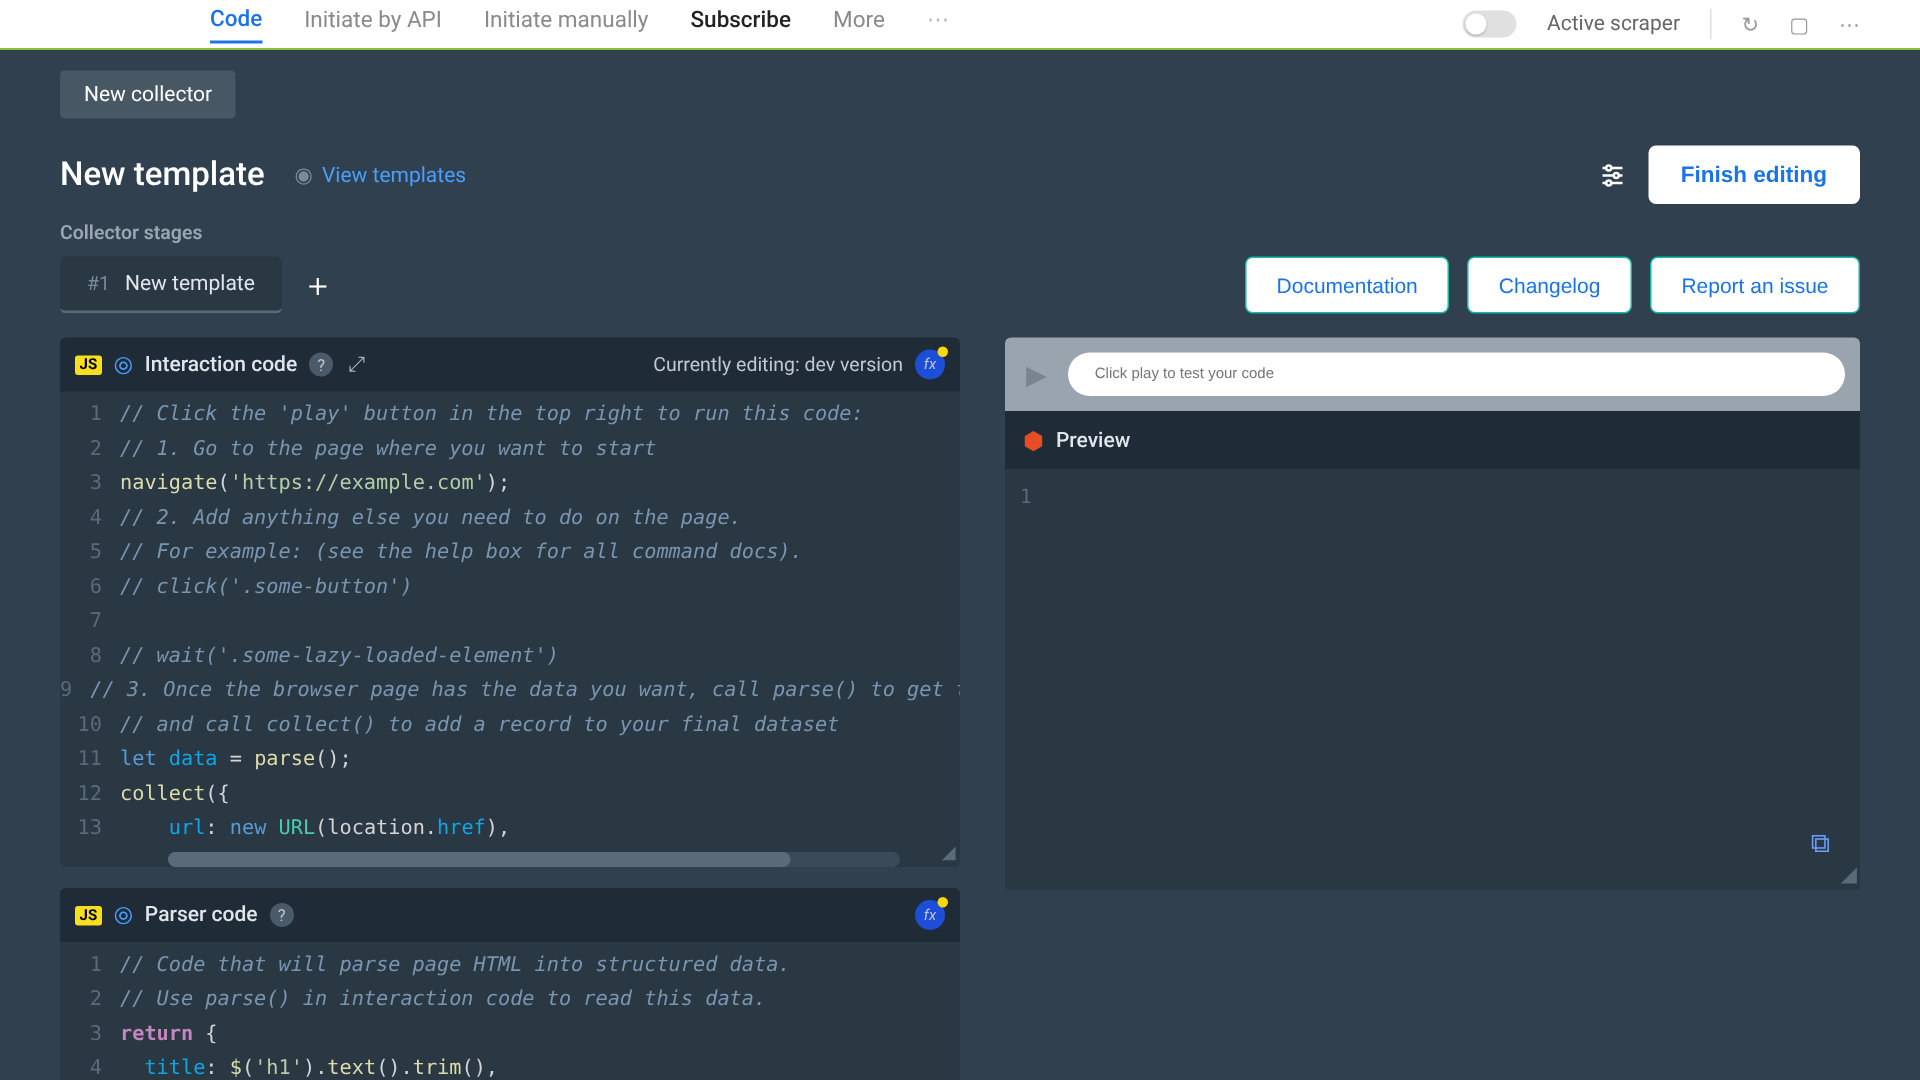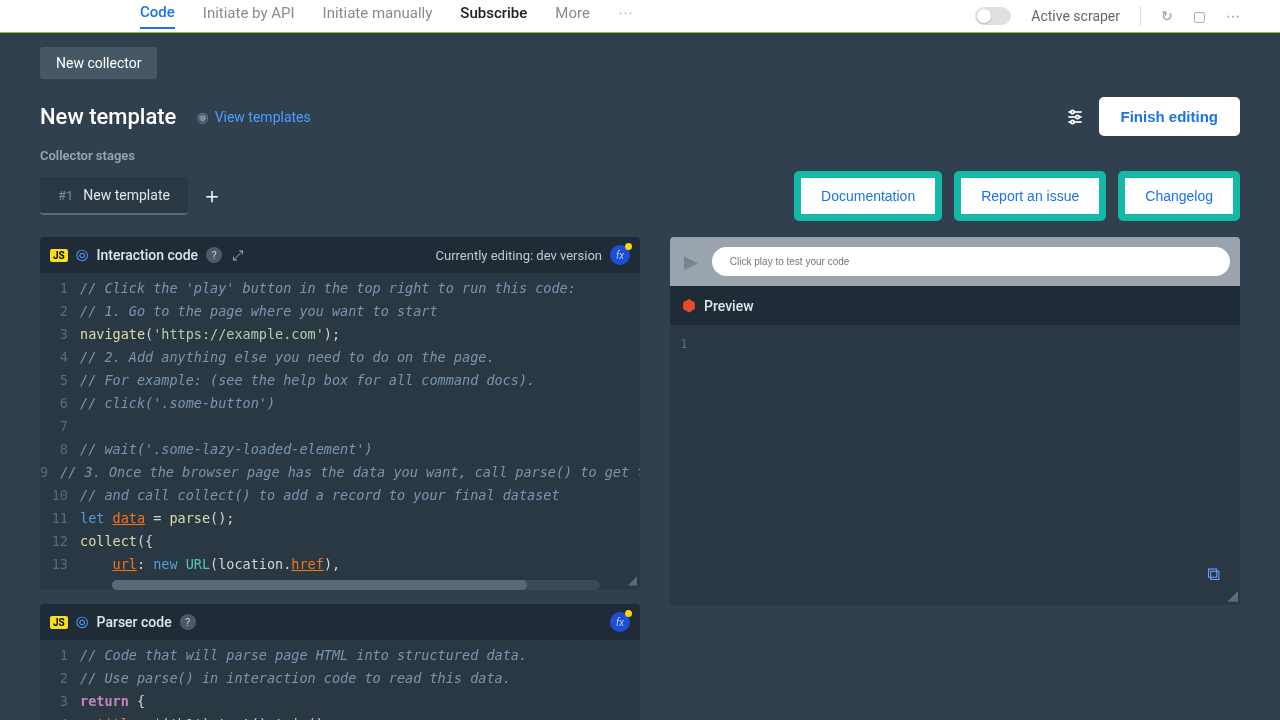--- a/index.html
+++ b/index.html
@@ -27,21 +27,21 @@
 .finish-btn { background: #fff; color: #1a73e8; border: none; padding: 11px 22px; border-radius: 5px; font-weight: 600; font-size: 15px; cursor: pointer; }
 
 .stages-label { color: #9aa7b3; font-size: 13px; font-weight: 600; padding: 0 40px 8px; }
 
 .stages-row { display: flex; align-items: center; padding: 0 40px 16px; gap: 12px; }
 .stage-pill { background: #2a3844; padding: 10px 18px; border-radius: 4px; border-bottom: 2px solid #5a6a78; display: flex; gap: 10px; align-items: center; cursor: pointer; }
 .stage-num { color: #7a8a9a; font-size: 13px; }
 .stage-name { color: #e0e6eb; font-size: 14px; }
 .plus-circle { width: 24px; height: 24px; display: flex; align-items: center; justify-content: center; color: #fff; cursor: pointer; font-size: 22px; font-weight: 300; }
 .stage-right { margin-left: auto; display: flex; gap: 12px; }
-.white-btn { background: #fff; color: #1a73e8; border: 7px solid #14b8a6; padding: 10px 20px; border-radius: 5px; font-weight: 500; font-size: 14px; cursor: pointer; }
+.white-btn { background: #fff; color: #1a73e8; border: 1px solid #14b8a6; padding: 10px 20px; border-radius: 5px; font-weight: 500; font-size: 14px; cursor: pointer; }
 
 .main { display: flex; padding: 0 40px; gap: 30px; }
 .left-col { width: 600px; display: flex; flex-direction: column; gap: 14px; }
 .right-col { flex: 1; }
 
 .panel { background: #2a3844; border-radius: 4px; overflow: hidden; }
 .panel-header { background: #1f2c38; padding: 8px 10px; display: flex; align-items: center; gap: 8px; font-size: 14px; }
 .js-badge { background: #f7df1e; color: #000; font-size: 10px; font-weight: bold; padding: 1px 3px; border-radius: 2px; }
 .jq-badge { color: #4a9eff; font-size: 16px; }
 .panel-title { color: #e0e6eb; font-weight: 500; }
@@ -52,21 +52,21 @@
 .fx-badge::after { content: ''; width: 7px; height: 7px; background: #ffd700; border-radius: 50%; position: absolute; top: -2px; right: -2px; }
 
 .code { font-family: "Consolas", "Monaco", monospace; font-size: 13.5px; line-height: 23px; padding: 4px 0; }
 .code-line { display: flex; }
 .gutter { width: 40px; text-align: right; padding-right: 12px; color: #5a6a78; user-select: none; }
 .code-text { white-space: pre; color: #d0d8e0; }
 .comment { color: #7a95b0; font-style: italic; }
 .str { color: #b5cea8; }
 .kw { color: #569cd6; }
 .kw2 { color: #c586c0; font-weight: bold; }
-.ident { color: #f97316; text-decoration: underline; }
+.ident { color: #0ea5e9; }
 .fn { color: #dcdcaa; }
 .type { color: #4ec9b0; }
 .op { color: #d4d4d4; }
 
 .scroll-track { height: 10px; background: #3a4a58; margin: 0 40px 0 72px; border-radius: 5px; position: relative; }
 .scroll-thumb { height: 100%; width: 85%; background: #5a6a78; border-radius: 5px; position: absolute; left: 0; }
 .panel.interaction { position: relative; }
 .resize-handle { position: absolute; bottom: 3px; right: 3px; color: #5a6a78; font-size: 12px; }
 
 .play-row { background: #9aa4ae; padding: 10px; display: flex; align-items: center; gap: 10px; border-radius: 4px 4px 0 0; }
@@ -128,22 +128,22 @@
 <div class="stages-label">Collector stages</div>
 
 <div class="stages-row">
   <div class="stage-pill">
     <span class="stage-num">#1</span>
     <span class="stage-name">New template</span>
   </div>
   <span class="plus-circle">＋</span>
   <div class="stage-right">
     <button class="white-btn">Documentation</button>
+    <button class="white-btn">Changelog</button>
     <button class="white-btn">Report an issue</button>
-    <button class="white-btn">Changelog</button>
   </div>
 </div>
 
 <div class="main">
   <div class="left-col">
 
     <div class="panel interaction">
       <div class="panel-header">
         <span class="js-badge">JS</span>
         <span class="jq-badge">⦾</span>

